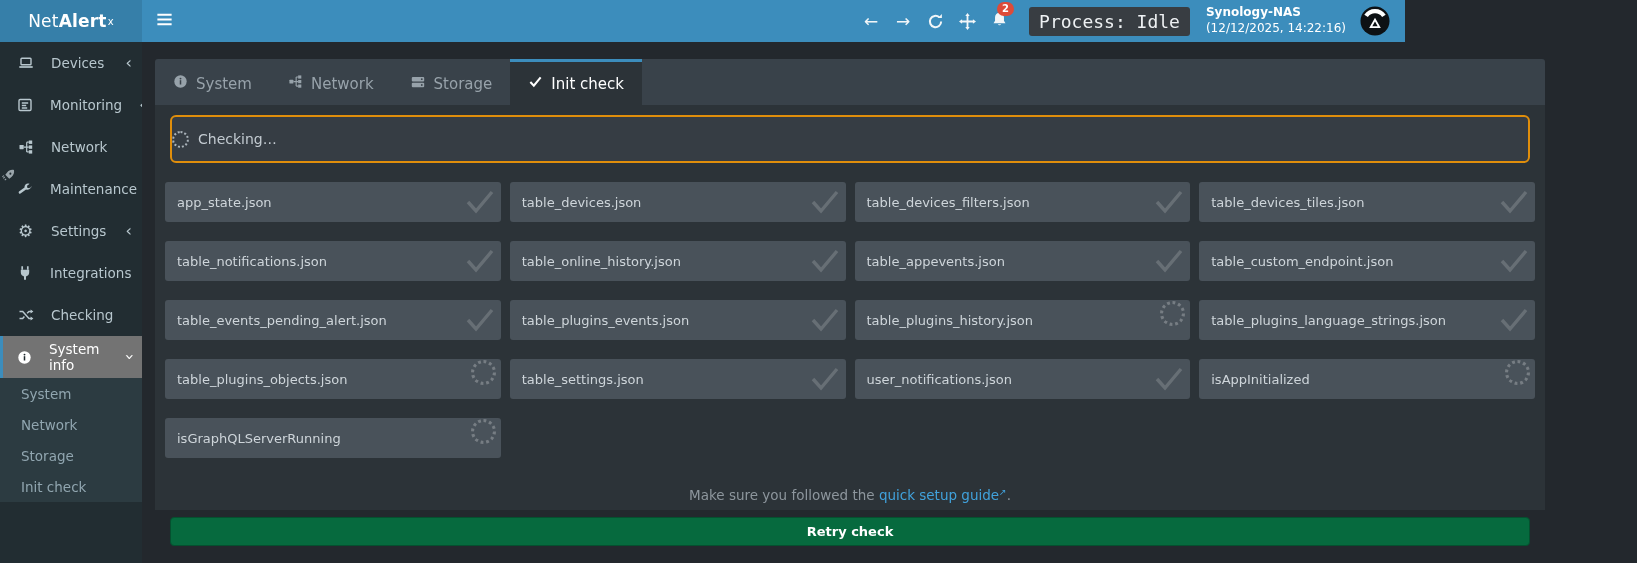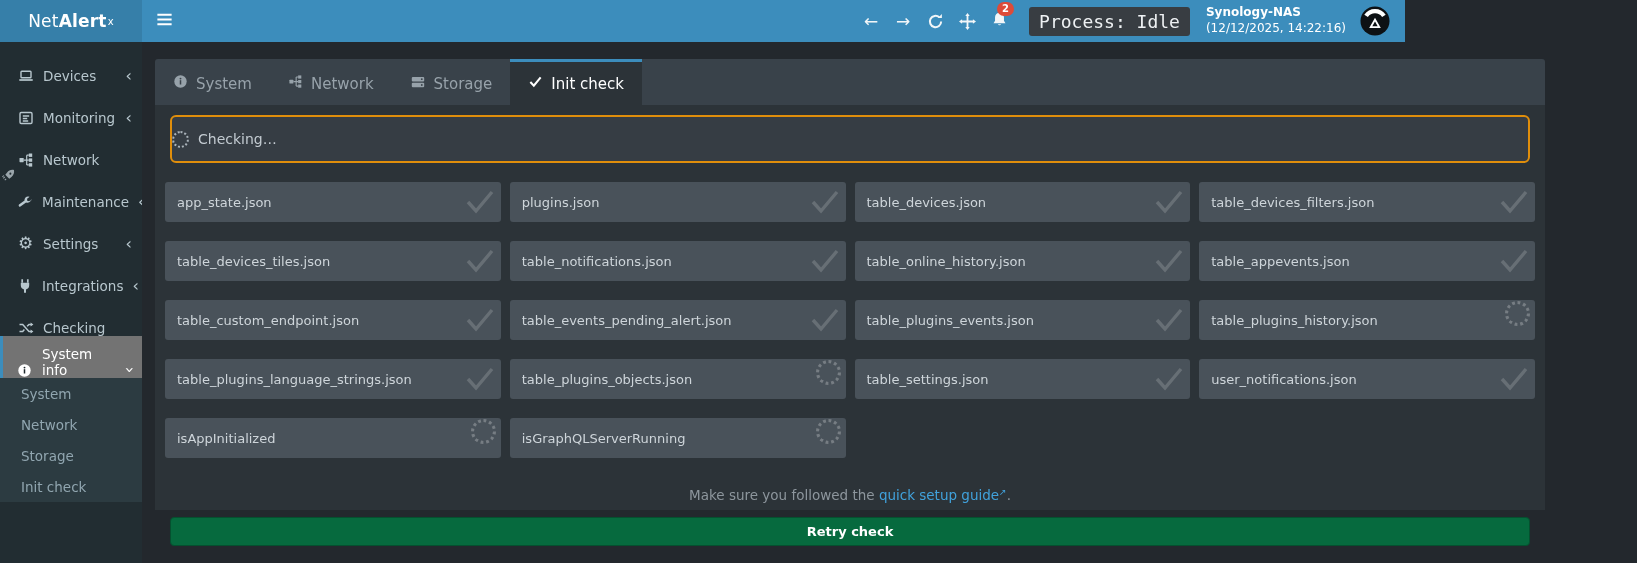--- a/index.html
+++ b/index.html
@@ -18,21 +18,21 @@
   .badge{position:absolute;top:-9px;right:1px;background:#dd4b39;color:#fff;font-size:10px;font-weight:bold;
     border-radius:8px;padding:1px 5px;line-height:1.2;}
   .process-pill{margin-left:14px;background:#383d42;border-radius:3px;padding:4px 10px;
     font-family:"DejaVu Sans Mono","Liberation Mono",monospace;font-size:18px;color:#eef1f3;}
   .host-info{margin-left:16px;font-size:12px;line-height:1.3;text-align:left;}
   .host-name{font-weight:bold;}
   .avatar{margin-left:14px;width:30px;height:30px;border-radius:50%;cursor:pointer;}
 
   
   .sidebar{position:absolute;top:42px;left:0;width:142px;bottom:0;background:#222d32;color:#b8c7ce;}
-  .side-item{height:42px;display:flex;align-items:flex-end;gap:9px;padding:0 10px 0 14px;font-size:13.5px;cursor:pointer;border-left:3px solid transparent;}
+  .side-item{height:42px;display:flex;align-items:center;gap:17px;padding:0 10px 0 14px;font-size:13.5px;cursor:pointer;border-left:3px solid transparent;}
   .side-item .ic{width:17px;display:flex;justify-content:center;align-items:center;}
   .chev{margin-left:auto;font-size:16px;line-height:1;color:#b8c7ce;}
   .chev.down{display:inline-block;transform:rotate(-90deg);}
   .side-item.active{background:#737373;color:#fff;border-left-color:#3c8dbc;}
   .side-item.active .chev{color:#fff;}
   .submenu{background:#2c3b41;}
   .sub-item{height:31px;display:flex;align-items:center;padding-left:21px;font-size:13.5px;color:#91a6b0;cursor:pointer;}
   .rocket{position:absolute;left:1px;top:126px;color:#9aa5ab;}
   .glyph-icon{font-size:17px;line-height:1;}
 
@@ -282,27 +282,20 @@
 
         <div class="grid">
           <div class="card" data-status="done">
             <span class="card-label">app_state.json</span>
             <svg class="check-icon" viewBox="0 0 30 24" width="30" height="24" fill="none">
                 <path d="M3 12l8 9L27 2" stroke="rgba(255,255,255,.17)" stroke-width="3.4"></path>
               </svg>
 
           </div>
           <div class="card" data-status="done">
-            <span class="card-label">plugins.json</span>
-            <svg class="check-icon" viewBox="0 0 30 24" width="30" height="24" fill="none">
-                <path d="M3 12l8 9L27 2" stroke="rgba(255,255,255,.17)" stroke-width="3.4"></path>
-              </svg>
-
-          </div>
-          <div class="card" data-status="done">
             <span class="card-label">table_devices.json</span>
             <svg class="check-icon" viewBox="0 0 30 24" width="30" height="24" fill="none">
                 <path d="M3 12l8 9L27 2" stroke="rgba(255,255,255,.17)" stroke-width="3.4"></path>
               </svg>
 
           </div>
           <div class="card" data-status="done">
             <span class="card-label">table_devices_filters.json</span>
             <svg class="check-icon" viewBox="0 0 30 24" width="30" height="24" fill="none">
                 <path d="M3 12l8 9L27 2" stroke="rgba(255,255,255,.17)" stroke-width="3.4"></path>

